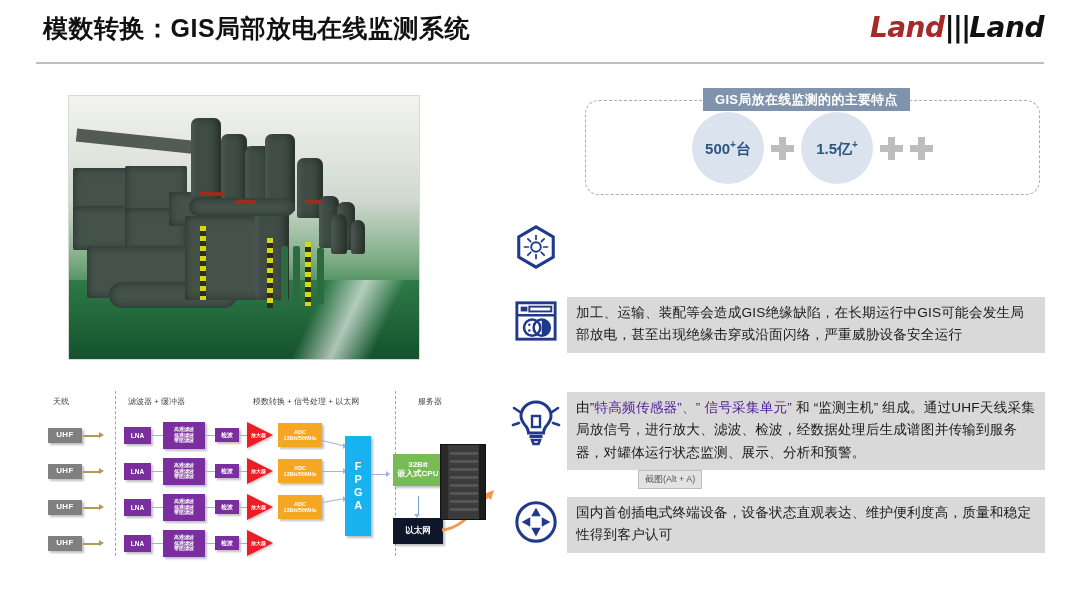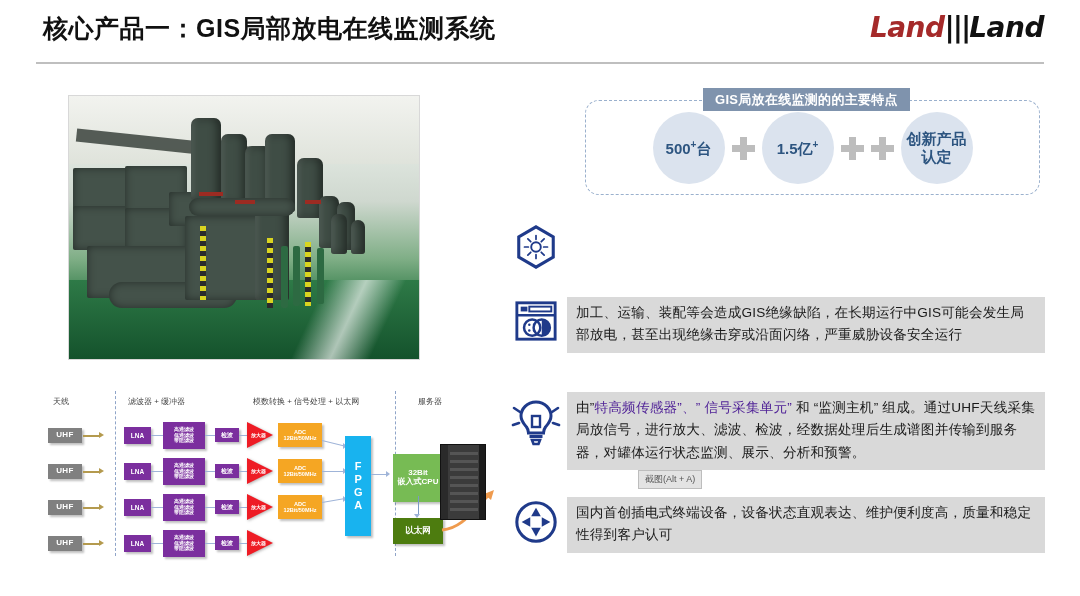--- a/index.html
+++ b/index.html
@@ -94,21 +94,21 @@
   .blk { position: absolute; display: flex; flex-direction: column; align-items: center;
          justify-content: center; text-align: center; color: #fff; font-weight: bold;
          box-shadow: 1.5px 1.5px 2px rgba(0,0,0,.25); line-height: 1.12; }
   .blk.uhf { background: #808080; font-size: 8px; letter-spacing: .4px; }
   .blk.lna { background: #7b2f9e; font-size: 6.5px; }
   .blk.filt { background: #7b2f9e; font-size: 5px; padding: 1px; }
   .blk.det { background: #7b2f9e; font-size: 6px; }
   .blk.adc { background: #f5a623; font-size: 5.6px; color:#fff; }
   .blk.fpga { background: #18b3ef; font-size: 11px; letter-spacing: 1px; }
   .blk.cpu { background: #77bb54; font-size: 8px; color:#fff; }
-  .blk.eth { background: #4d7c0f; font-size: 8.5px; color:#fff; }
+  .blk.eth { background: #0f172a; font-size: 8.5px; color:#fff; }
   .tri { position: absolute; width: 0; height: 0; border-left: 26px solid #ee1c25;
          border-top: 13px solid transparent; border-bottom: 13px solid transparent;
          filter: drop-shadow(1.5px 1.5px 1.5px rgba(0,0,0,.3)); }
   .tri-label { position: absolute; color: #fff; font-size: 5px; font-weight: bold; }
   .wire { position: absolute; height: 1px; background: #9fb4d8; }
   .arrowhead { position: absolute; width: 0; height: 0;
     border-left: 4px solid #9fb4d8; border-top: 3px solid transparent; border-bottom: 3px solid transparent; }
   .wire-gold { position:absolute; height:1.5px; background:#b49a4e; }
   .arrow-gold { position:absolute; width:0; height:0; border-left:5px solid #b49a4e;
     border-top:3.5px solid transparent; border-bottom:3.5px solid transparent; }
@@ -117,21 +117,21 @@
     background: linear-gradient(90deg,#2a2a2a 0 7px,#3b3b3b 7px 38px,#1c1c1c 38px 46px);
     border: 1px solid #111; }
   .server .slot { position:absolute; left:9px; width:28px; height:3px; background:#555; }
   .orange-arc { position: absolute; }
 </style>
 </head>
 <body>
 
 <div class="slide">
 
-  <div class="page-title">核心产品一：GIS局部放电在线监测系统</div>
+  <div class="page-title">模数转换：GIS局部放电在线监测系统</div>
   <div class="brand">
     <span class="b-land">Land</span><span class="b-bars">|||</span><span class="b-power">Land</span>
   </div>
   <div class="title-rule"></div>
 
   <div class="photo">
     <div class="ceiling"></div>
     <div class="beam"></div>
     <div class="floor"></div>
     <div class="floorshine"></div>
@@ -174,24 +174,20 @@
   <div class="circles">
     <div class="circ">
       <div><span>500</span><span class="sup">+</span><span>台</span></div>
     </div>
     <div class="plus"></div>
     <div class="circ">
       <div><span>1.5亿</span><span class="sup">+</span></div>
     </div>
     <div class="plus"></div>
     <div class="plus"></div>
-    <div class="circ">
-      <div>创新产品</div>
-      <div>认定</div>
-    </div>
   </div>
 
   <div class="info-row" style="top:222px;">
     <div class="info-icon">
       <svg width="46" height="46" viewBox="0 0 48 48">
         <polygon points="24,3 42,13.5 42,34.5 24,45 6,34.5 6,13.5" fill="none" stroke="#1f3a8a" stroke-width="3.2"></polygon>
         <circle cx="24" cy="24" r="5" fill="none" stroke="#1f3a8a" stroke-width="2"></circle>
         <g stroke="#1f3a8a" stroke-width="1.8" stroke-linecap="round">
           <line x1="24" y1="12" x2="24" y2="16"></line>
             <line x1="24" y1="32" x2="24" y2="36"></line>
@@ -355,21 +351,21 @@
     <div class="wire" style="left:199px; top:157px; width:8px;"></div>
     <div class="tri" style="left:207px; top:144px;"></div>
     <div class="tri-label" style="left:211px; top:154px;">放大器</div>
 
     <div class="blk fpga" style="left:305px; top:50px; width:26px; height:100px;">
       <span style="writing-mode:vertical-rl; text-orientation:upright; letter-spacing:1px;">FPGA</span>
     </div>
 
     <div class="wire" style="left:331px; top:88px; width:16px;"></div>
     <div class="arrowhead" style="left:346px; top:85px;"></div>
-    <div class="blk cpu" style="left:353px; top:68px; width:50px; height:48px;">
+    <div class="blk cpu" style="left:353px; top:68px; width:50px; height:32px;">
       <span>32Bit</span>
       <span>嵌入式CPU</span>
     </div>
     <div class="vwire" style="left:378px; top:110px; height:18px;"></div>
     <div class="arrowhead" style="left:375px; top:127px; transform:rotate(90deg);"></div>
     <div class="blk eth" style="left:353px; top:132px; width:50px; height:26px;">以太网</div>
 
     <svg class="orange-arc" style="left:398px; top:96px; width:62px; height:52px;" width="62" height="52">
       <path d="M4 48 C26 46 36 26 52 12" fill="none" stroke="#ef9b4e" stroke-width="3"></path>
       <polygon points="56,8 46,12 53,18" fill="#ef9b4e"></polygon>

